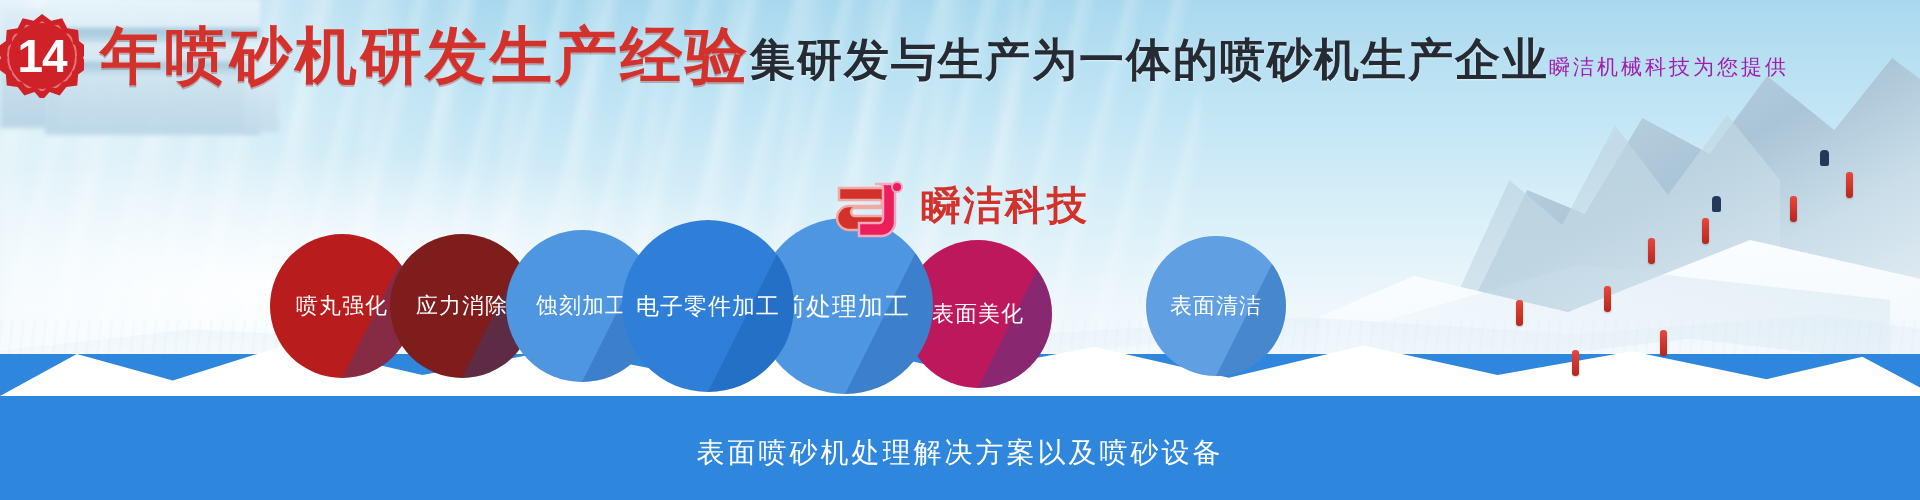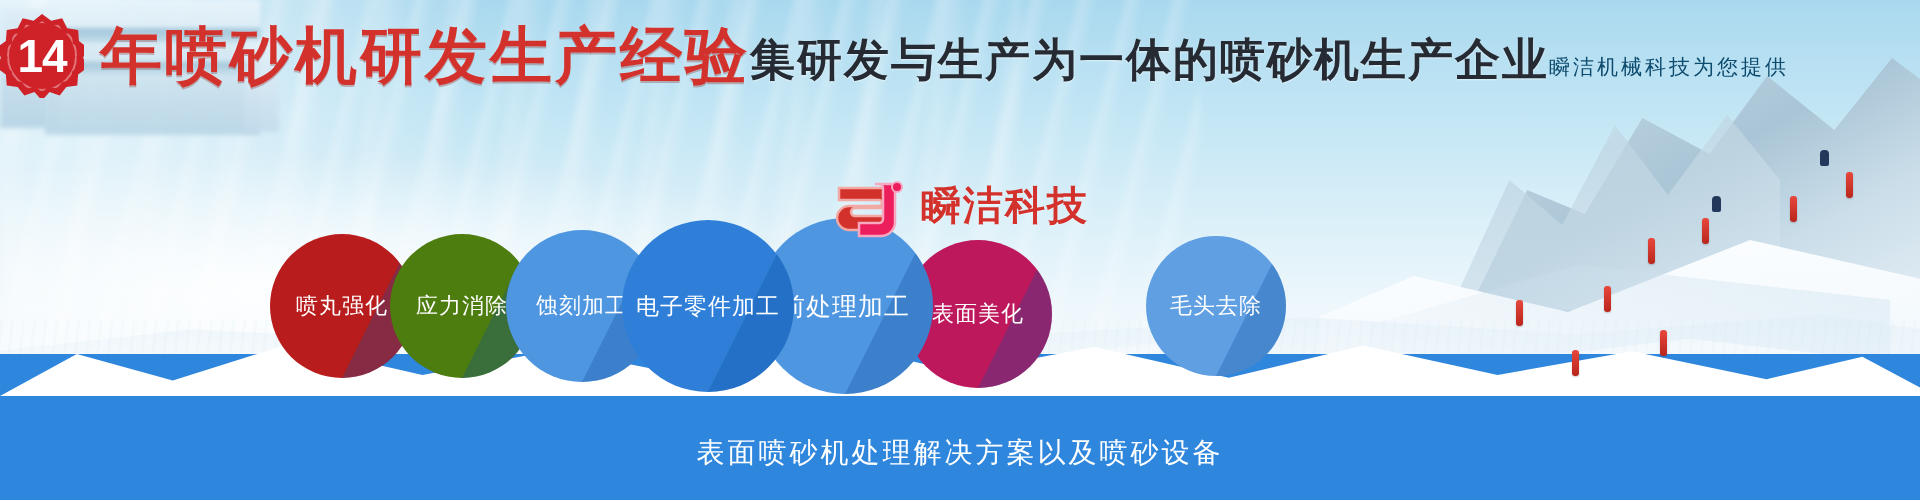--- a/index.html
+++ b/index.html
@@ -196,21 +196,21 @@
   }
   .h-sub {
     margin-top:8px;
     font-size:45px; font-weight:bold; color:#262b33;
     letter-spacing:2px; line-height:1.1;
     text-shadow:0 1px 2px rgba(255,255,255,.55);
     font-family:"DejaVu Sans","Liberation Sans",sans-serif;
   }
   .h-tag {
     margin-top:22px;
-    font-size:21px; color:#0c4a6e; letter-spacing:3px;
+    font-size:21px; color:#a21caf; letter-spacing:3px;
     font-family:"DejaVu Sans","Liberation Sans",sans-serif;
   }
 
   
   .logo-row {
     position:absolute; left:0; top:178px; width:1920px;
     display:flex; justify-content:center; gap:14px;
     z-index:32;
   }
   .logo-mark {
@@ -292,21 +292,21 @@
   <div class="snow-texture"></div>
 
   <div class="blue-band"></div>
   <div class="band-snowcap"></div>
 
   <div class="circles" id="circles">
       <div class="circ" style="width: 144px; height: 144px; left: 270px; top: 38px; background: #b91c1c; z-index: 1; font-size: 22px;">
         <div class="wedge"></div>
         <span class="lbl">喷丸强化</span>
       </div>
-      <div class="circ" style="width: 144px; height: 144px; left: 390px; top: 38px; background: #4d7c0f; z-index: 2; font-size: 22px;">
+      <div class="circ" style="width: 144px; height: 144px; left: 390px; top: 38px; background: #7f1d1d; z-index: 2; font-size: 22px;">
         <div class="wedge"></div>
         <span class="lbl">应力消除</span>
       </div>
       <div class="circ" style="width: 152px; height: 152px; left: 506px; top: 34px; background: rgb(79, 150, 224); z-index: 3; font-size: 22px;">
         <div class="wedge"></div>
         <span class="lbl">蚀刻加工</span>
       </div>
       <div class="circ" style="width: 172px; height: 172px; left: 622px; top: 24px; background: rgb(47, 127, 216); z-index: 5; font-size: 23px;">
         <div class="wedge"></div>
         <span class="lbl">电子零件加工</span>
@@ -314,21 +314,21 @@
       <div class="circ" style="width: 176px; height: 176px; left: 757px; top: 22px; background: rgb(79, 150, 224); z-index: 4; font-size: 25px;">
         <div class="wedge"></div>
         <span class="lbl">前处理加工</span>
       </div>
       <div class="circ" style="width: 148px; height: 148px; left: 904px; top: 44px; background: #be185d; z-index: 3; font-size: 22px; font-family: Liberation Mono, monospace;">
         <div class="wedge"></div>
         <span class="lbl">表面美化</span>
       </div>
       <div class="circ" style="width: 140px; height: 140px; left: 1146px; top: 40px; background: rgb(95, 159, 226); z-index: 1; font-size: 22px;">
         <div class="wedge"></div>
-        <span class="lbl">毛头去除</span>
+        <span class="lbl">表面清洁</span>
       </div>
     </div>
 
   <div class="headline-wrap">
     <div class="line1">
       <div class="badge">
         <div class="star"></div>
         <div class="star-inner"></div>
         <div class="num">14</div>
       </div>

